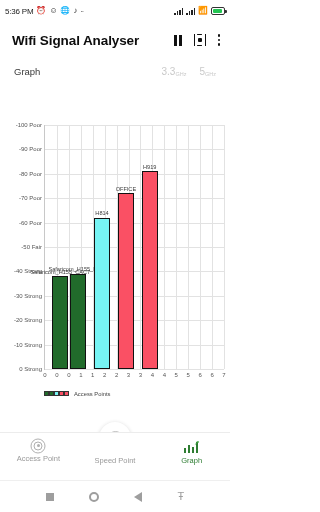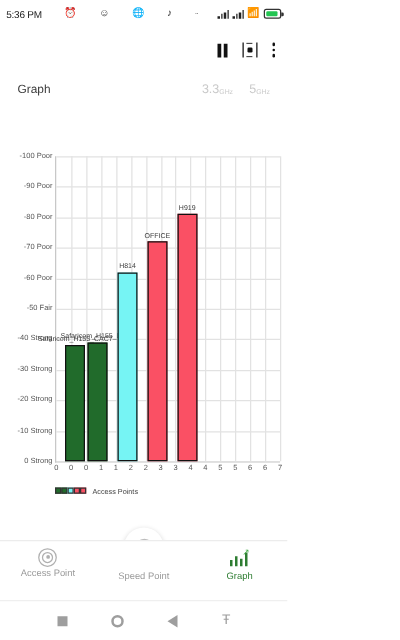--- a/index.html
+++ b/index.html
@@ -10,21 +10,21 @@
     color:#222;
     overflow:hidden;
     position:relative;
   }
 
   
   .statusbar {
     height:22px; display:flex; align-items:center;
     padding:0 5px; font-size:8px; color:#1a1a1a;
   }
-  .sb-left { display:flex; align-items:center; gap:18px; }
+  .sb-left { display:flex; align-items:center; gap:3px; }
   .sb-time { font-size:8px; font-weight:400; letter-spacing:-0.2px; }
   .sb-right { margin-left:auto; display:flex; align-items:center; gap:3px; }
   .sb-ico { display:inline-block; line-height:1; font-size:8px; }
   .dots-ico { font-size:7px; color:#555; letter-spacing:-1px; }
 
   .bars-ico { display:inline-flex; align-items:flex-end; gap:1px; height:8px; }
   .bars-ico i { display:block; width:1.5px; background:#222; }
   .bars-ico i:nth-child(1){height:2.5px;}
   .bars-ico i:nth-child(2){height:4px;}
   .bars-ico i:nth-child(3){height:5.5px;}
@@ -213,20 +213,21 @@
         <i></i>
       </span>
     <span class="sb-ico">📶</span>
     <span class="batt">
         <i></i>
       </span>
   </div>
 </div>
 
 <div class="appbar">
+  <div class="app-title">Wifi Signal Analyser</div>
   <div class="appbar-actions">
     <span class="ic-pause">
         <i></i>
         <i></i>
       </span>
     <span class="ic-scan">
         <span></span>
       </span>
     <span class="ic-more">
         <i></i>

